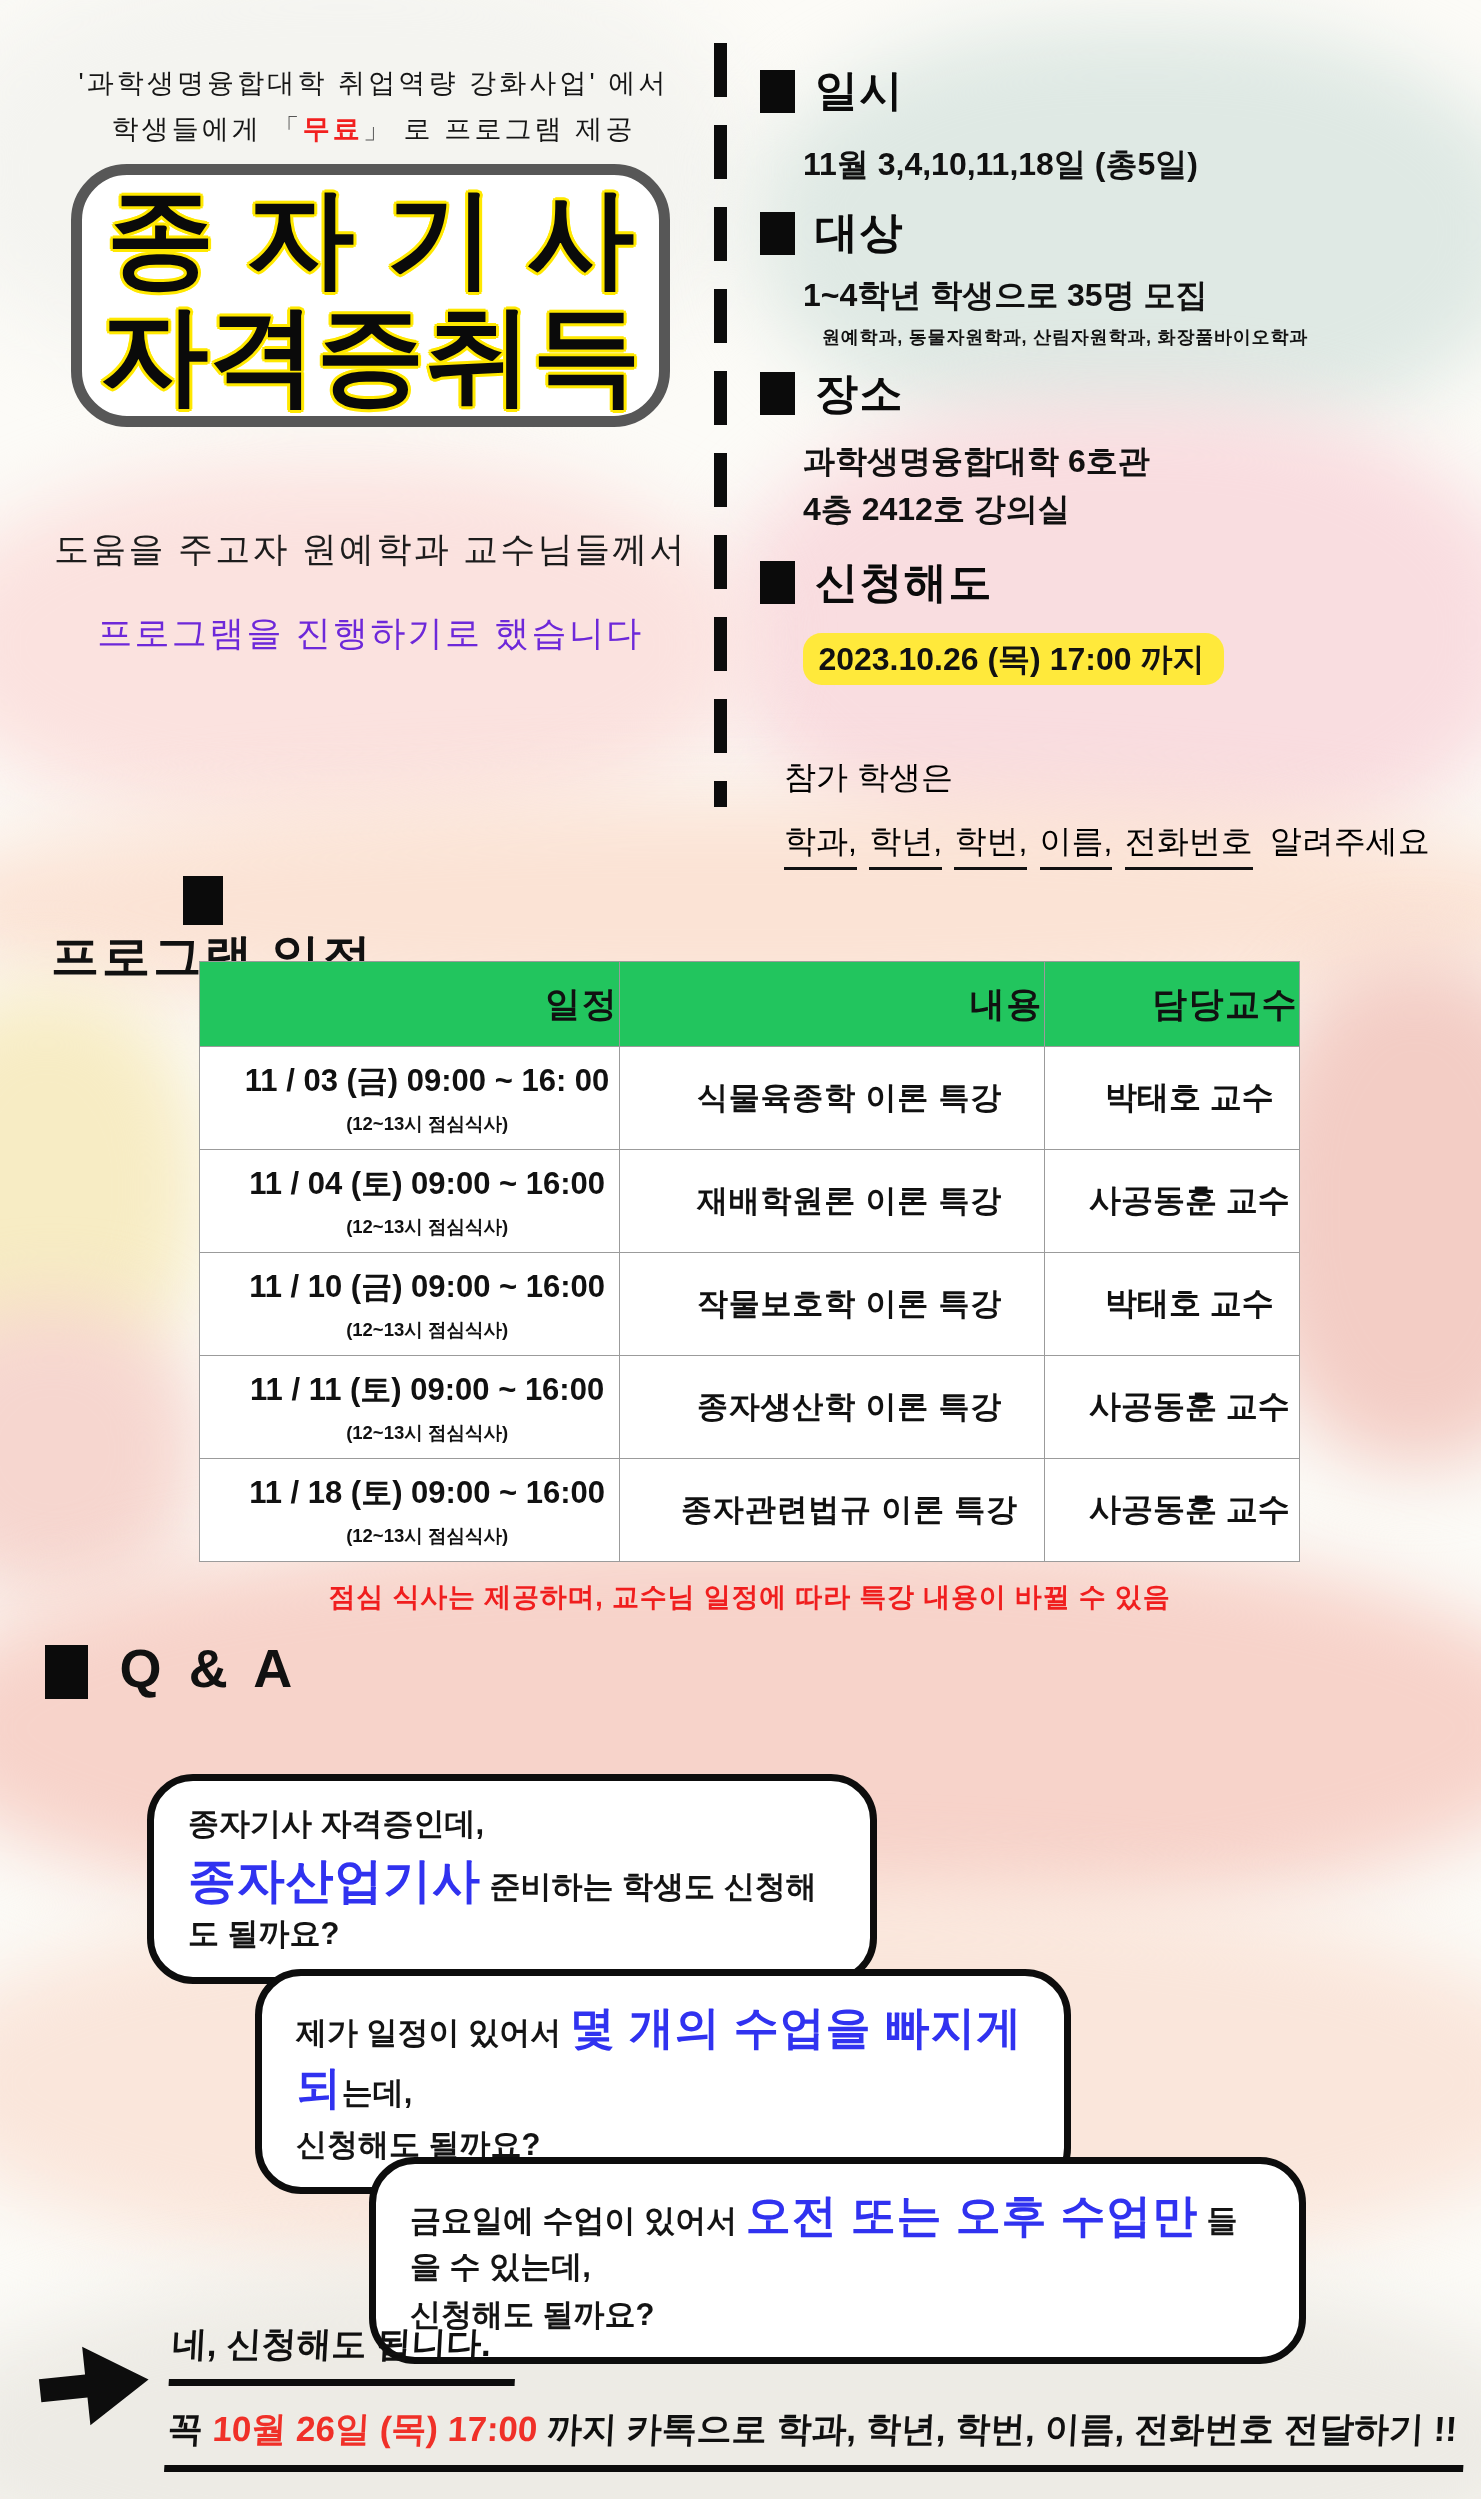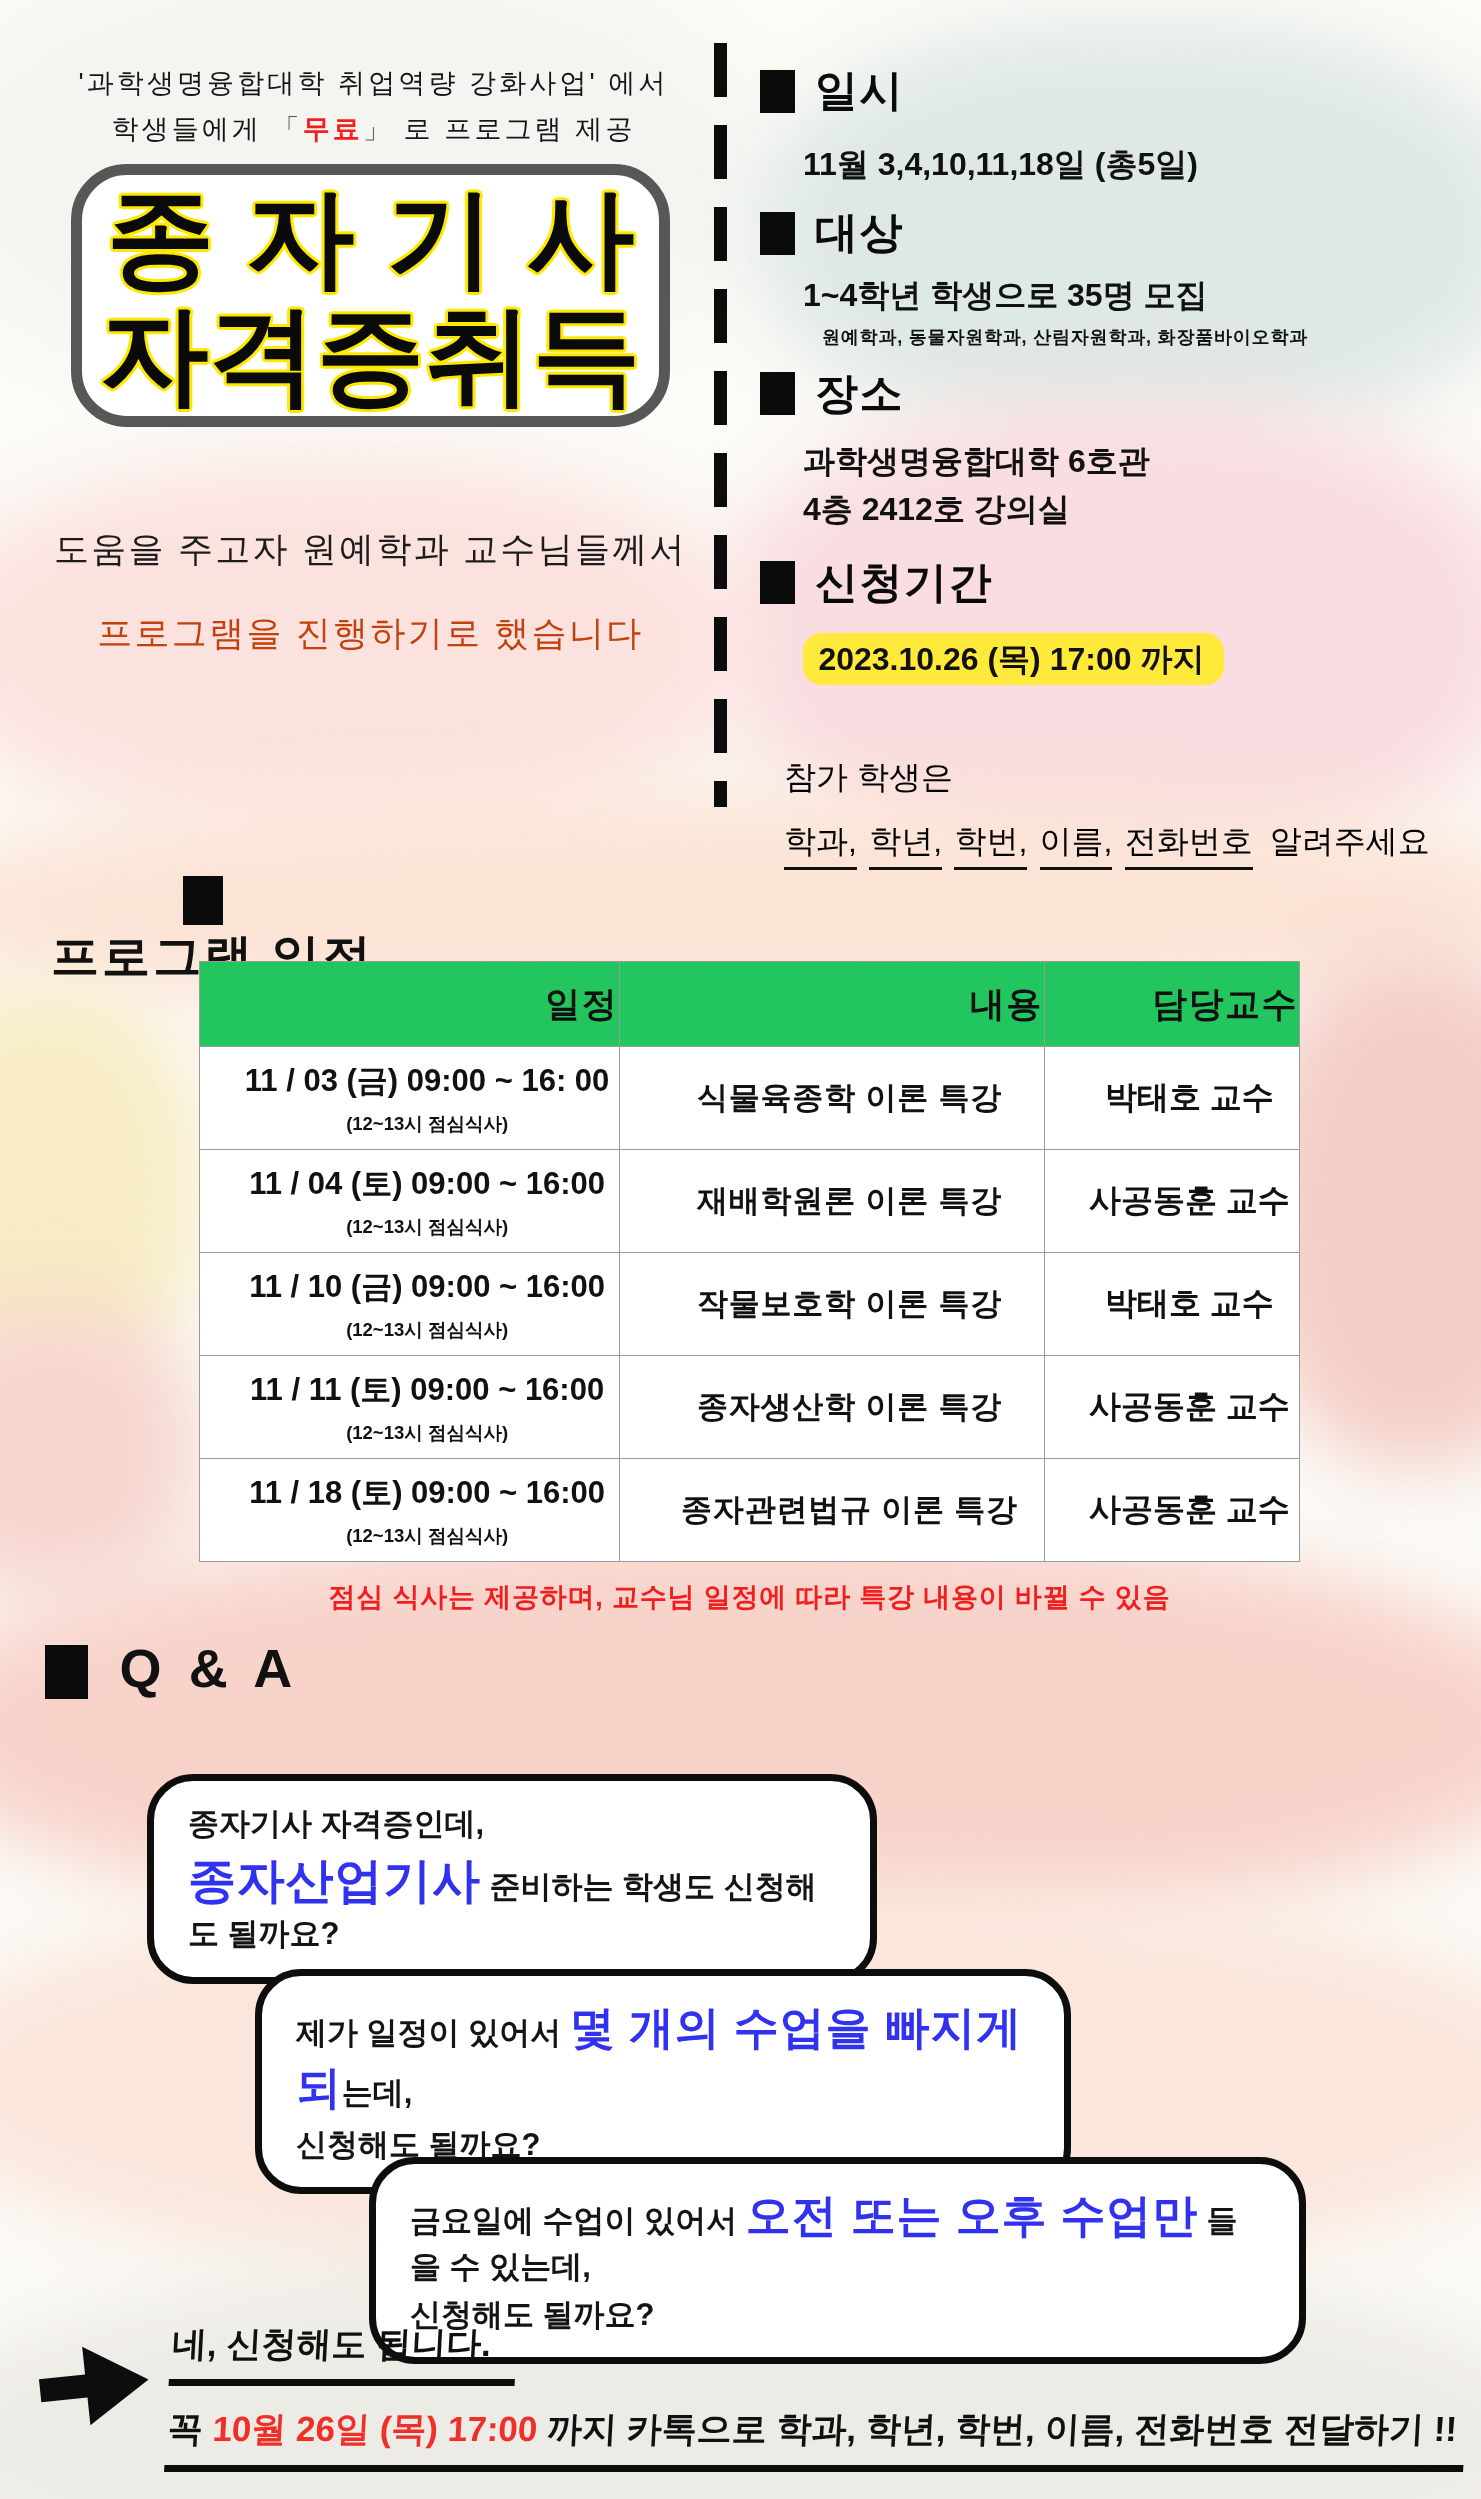--- a/index.html
+++ b/index.html
@@ -43,21 +43,21 @@
   .hl-after{font-size:35px;font-weight:700;vertical-align:14px;}
   .tick{position:absolute;width:10px;height:31px;background:#e8251f;border-radius:6.2px;
     box-shadow:0 0 0 3.9px #fff;}
   .t1{top:-49px;right:91px;transform:rotate(-32deg);}
   .t2{top:-59px;right:56px;transform:rotate(-10deg);}
   .t3{top:-48px;right:20px;transform:rotate(16deg);}
   .b1{bottom:-40px;right:46px;transform:rotate(-32deg);height:23px;}
   .b2{bottom:-45px;right:18.5px;transform:rotate(-12deg);height:23px;}
   .b3{bottom:-35px;right:-9.3px;transform:rotate(14deg);height:23px;}
   .pitch-l2{margin-top:26px;font-size:35px;letter-spacing:2.3px;color:#1c1c1c;}
-  .pitch-l3{margin-top:37px;font-size:35px;letter-spacing:2.3px;color:#c2410c;}
+  .pitch-l3{margin-top:37px;font-size:35px;letter-spacing:2.3px;color:#6d28d9;}
 
   
   .divider{position:absolute;top:43px;left:714px;width:13px;height:764px;
     background:repeating-linear-gradient(#0c0c0c 0 54px,transparent 54px 82px);}
 
   
   .right-col{position:absolute;top:62px;left:760px;width:710px;}
   .sec-label{display:flex;align-items:center;font-size:43px;font-weight:700;
     letter-spacing:1.5px;color:#0b0b0b;}
   .sq{display:inline-block;width:35px;height:43px;background:#0b0b0b;margin-right:20px;}
@@ -171,21 +171,21 @@
 
     <div class="sec-label lbl-place">
       <span class="sq"></span>
       <span>장소</span>
     </div>
     <div class="sec-value v-place1">과학생명융합대학 6호관</div>
     <div class="sec-value v-place2">4층 2412호 강의실</div>
 
     <div class="sec-label lbl-apply">
       <span class="sq"></span>
-      <span>신청기간</span>
+      <span>신청해도</span>
     </div>
     <div class="sec-value v-apply">
       <span class="hl-date">2023.10.26 (목) 17:00 까지</span>
     </div>
 
     <div class="participate">
       <div>참가 학생은</div>
       <div class="p-terms">
         <span class="uterm">학과,</span><span class="uterm">학년,</span><span class="uterm">학번,</span><span class="uterm">이름,</span><span class="uterm">전화번호</span><span class="p-tail">알려주세요</span>
       </div>

